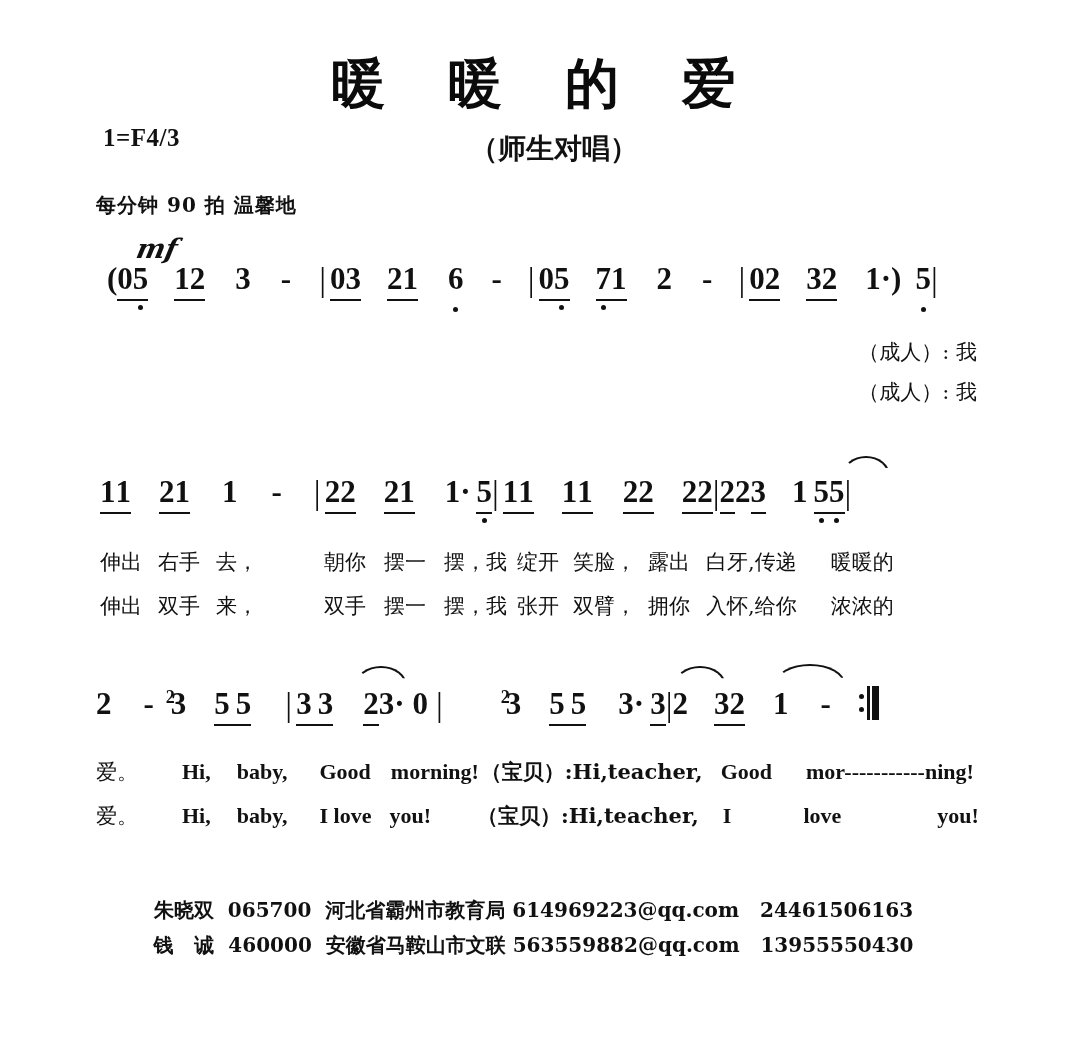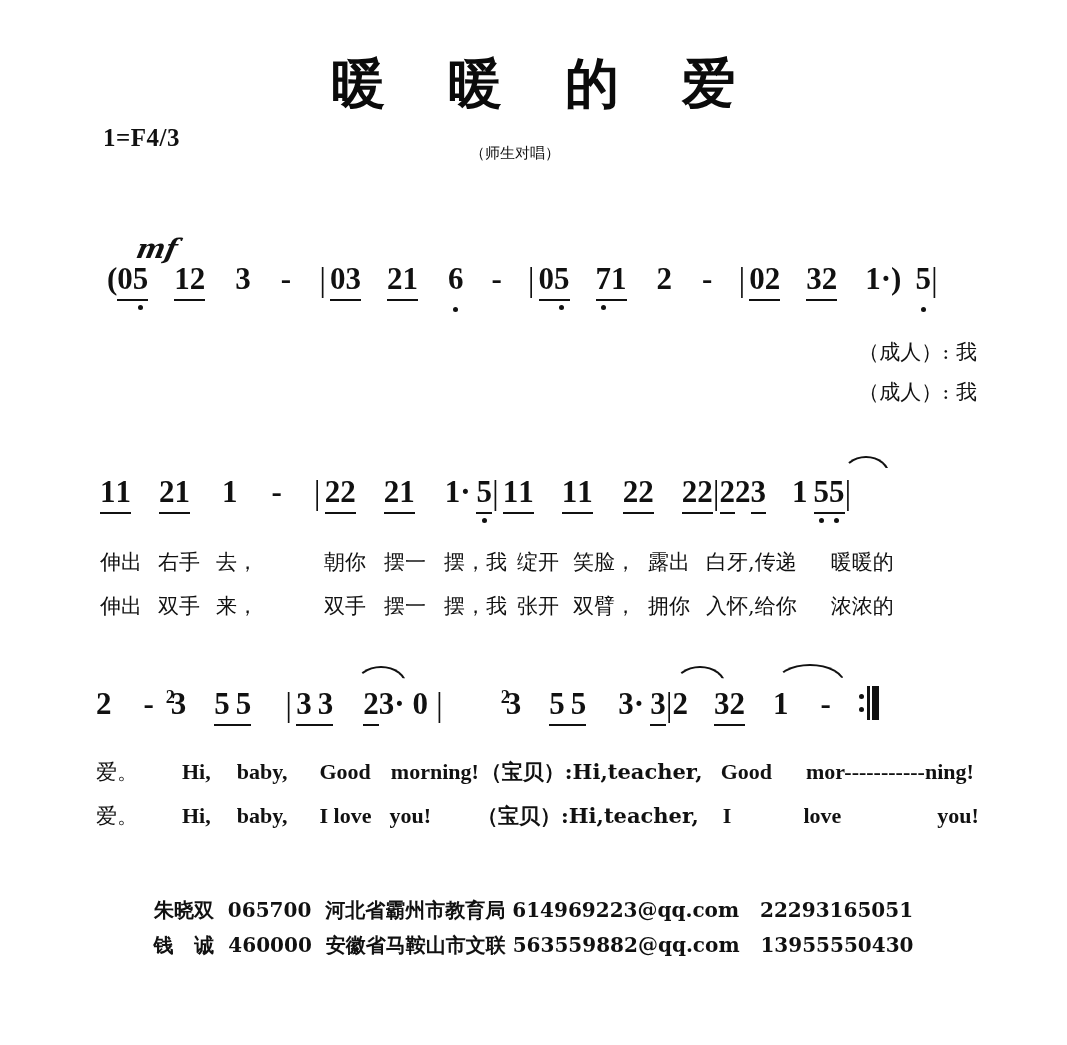--- a/index.html
+++ b/index.html
@@ -41,25 +41,25 @@
     position: absolute;
     top: 124px;
     left: 103px;
     font-family: "Liberation Serif", serif;
     font-size: 25px;
     font-weight: 700;
     letter-spacing: 0.5px;
   }
   .subtitle {
     position: absolute;
-    top: 144px;
+    top: 130px;
     left: 470px;
     font-family: "DejaVu Serif", serif;
-    font-size: 15px;
-    font-weight: 400;
+    font-size: 28px;
+    font-weight: 700;
   }
   .tempo {
     position: absolute;
     top: 192px;
     left: 96px;
     font-family: "DejaVu Serif", serif;
     font-size: 20px;
     font-weight: 600;
     letter-spacing: 1px;
   }
@@ -216,20 +216,21 @@
 </style>
 </head>
 <body>
 
 <div class="sheet">
 
   <div class="title">暖  暖  的  爱</div>
 
   <div class="key-sig">1=F4/3</div>
   <div class="subtitle">（师生对唱）</div>
+  <div class="tempo">每分钟 90 拍  温馨地</div>
 
   <div class="credits">
   </div>
 
   <div class="system" id="sys1" style="top:255px;">
     <div class="dyn-mf" style="left:137px; top:-22px;">mf</div>
 
     <div class="notes" style="left:107px; top:6px;">
       <span class="n">(</span><span class="beam-grp"><span class="n">0</span><span class="n dot-low">5</span></span><span class="sp" style="width:26px"></span><span class="beam-grp"><span class="n">1</span><span class="n">2</span></span><span class="sp" style="width:30px"></span><span class="n">3</span><span class="sp" style="width:30px"></span><span class="dash">-</span><span class="sp" style="width:28px"></span><span class="bar">|</span><span class="sp" style="width:4px"></span><span class="beam-grp"><span class="n">0</span><span class="n">3</span></span><span class="sp" style="width:26px"></span><span class="beam-grp"><span class="n">2</span><span class="n">1</span></span><span class="sp" style="width:30px"></span><span class="n dot-low">6</span><span class="sp" style="width:28px"></span><span class="dash">-</span><span class="sp" style="width:26px"></span><span class="bar">|</span><span class="sp" style="width:4px"></span><span class="beam-grp"><span class="n">0</span><span class="n dot-low">5</span></span><span class="sp" style="width:26px"></span><span class="beam-grp"><span class="n dot-low">7</span><span class="n">1</span></span><span class="sp" style="width:30px"></span><span class="n">2</span><span class="sp" style="width:30px"></span><span class="dash">-</span><span class="sp" style="width:26px"></span><span class="bar">|</span><span class="sp" style="width:4px"></span><span class="beam-grp"><span class="n">0</span><span class="n">2</span></span><span class="sp" style="width:26px"></span><span class="beam-grp"><span class="n">3</span><span class="n">2</span></span><span class="sp" style="width:28px"></span><span class="n">1</span><span class="aug-dot">·</span><span class="n">)</span><span class="sp" style="width:14px"></span><span class="n dot-low">5</span><span class="bar">|</span>
     </div>
@@ -266,17 +267,17 @@
 
   <div class="lyric-row en" style="top:758px; left:96px;">
     <span class="lw" style="font-family:'DejaVu Serif',serif;font-weight:500;font-size:21px;">爱。</span><span class="sp" style="width:44px"></span><span class="lw">Hi,</span><span class="sp" style="width:26px"></span><span class="lw">baby,</span><span class="sp" style="width:32px"></span><span class="lw">Good</span><span class="sp" style="width:20px"></span><span class="lw">morning!</span><span class="sp" style="width:2px"></span><span class="lw" style="font-family:'DejaVu Serif',serif;font-size:21px;">（宝贝）:Hi,teacher,</span><span class="sp" style="width:18px"></span><span class="lw">Good</span><span class="sp" style="width:34px"></span><span class="lw">mor-----------ning!</span>
   </div>
 
   <div class="lyric-row en" style="top:802px; left:96px;">
     <span class="lw" style="font-family:'DejaVu Serif',serif;font-weight:500;font-size:21px;">爱。</span><span class="sp" style="width:44px"></span><span class="lw">Hi,</span><span class="sp" style="width:26px"></span><span class="lw">baby,</span><span class="sp" style="width:32px"></span><span class="lw">I love</span><span class="sp" style="width:18px"></span><span class="lw">you!</span><span class="sp" style="width:46px"></span><span class="lw" style="font-family:'DejaVu Serif',serif;font-size:21px;">（宝贝）:Hi,teacher,</span><span class="sp" style="width:24px"></span><span class="lw">I</span><span class="sp" style="width:72px"></span><span class="lw">love</span><span class="sp" style="width:96px"></span><span class="lw">you!</span>
   </div>
 
   <div class="footer">
-    <div class="f-line">朱晓双  065700  河北省霸州市教育局 614969223@qq.com   22293165051</div>
+    <div class="f-line">朱晓双  065700  河北省霸州市教育局 614969223@qq.com   24461506163</div>
     <div class="f-line">钱   诚  460000  安徽省马鞍山市文联 563559882@qq.com   13955550430</div>
   </div>
 
 </div>
 
 </body></html>

